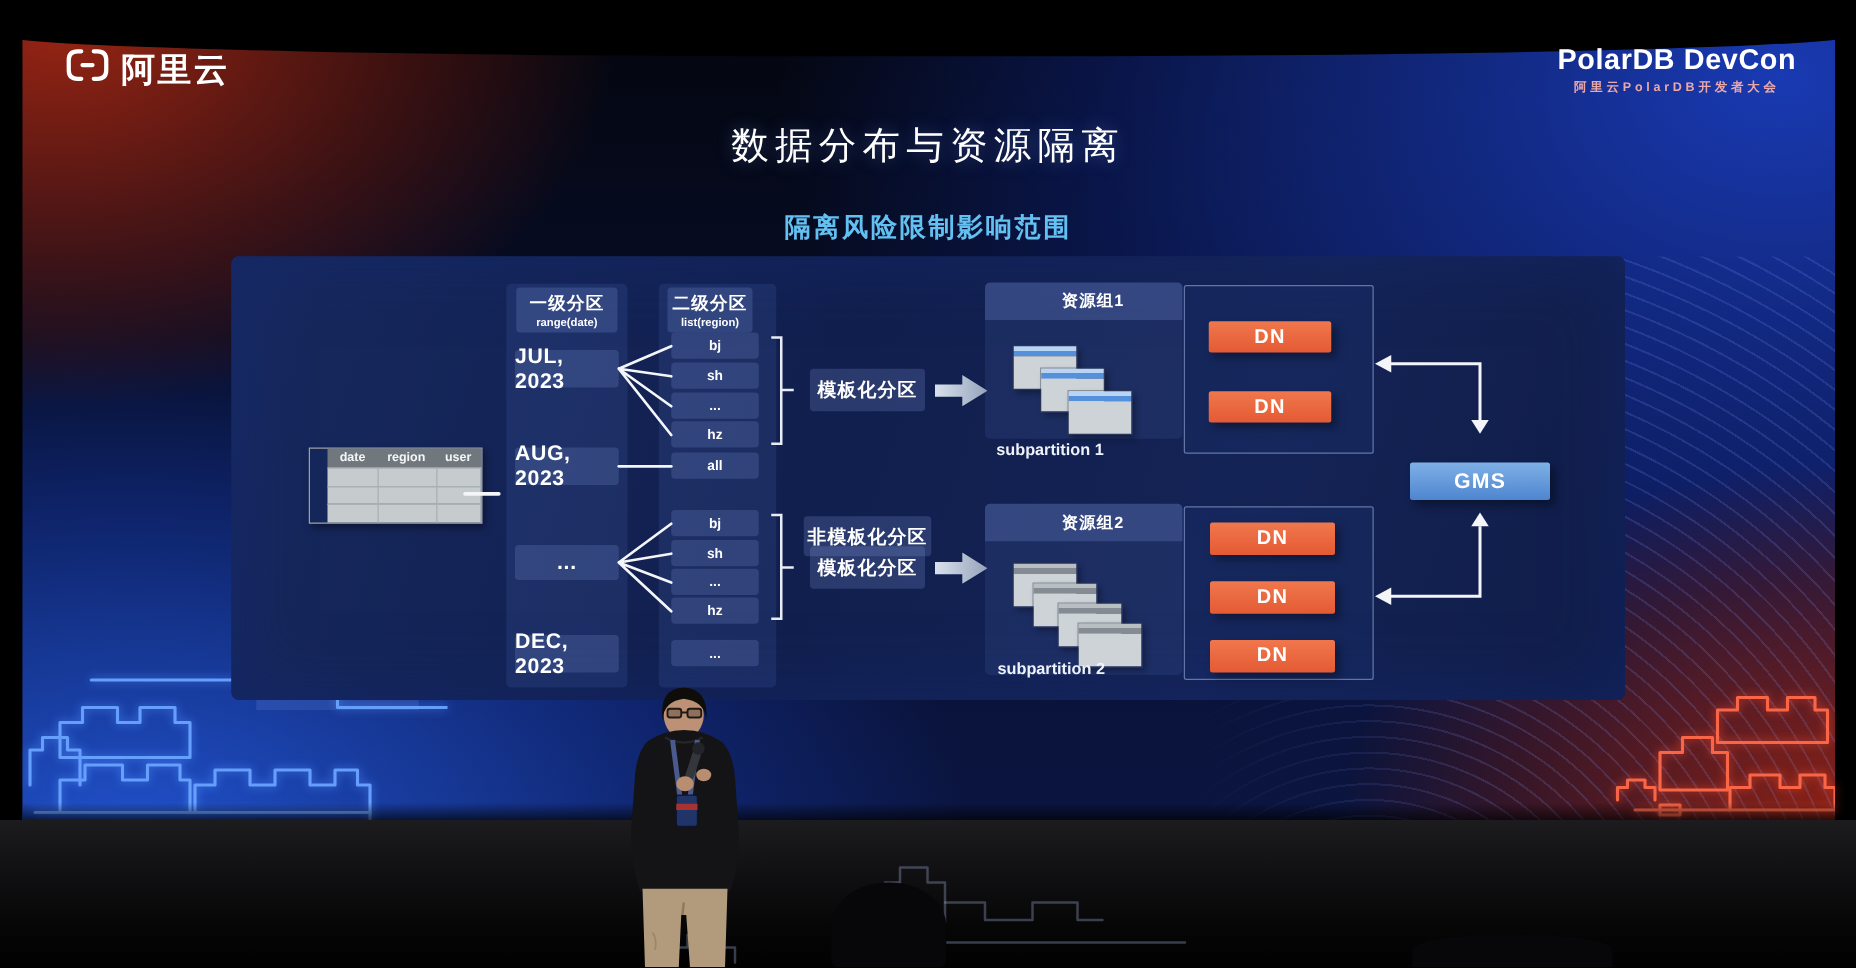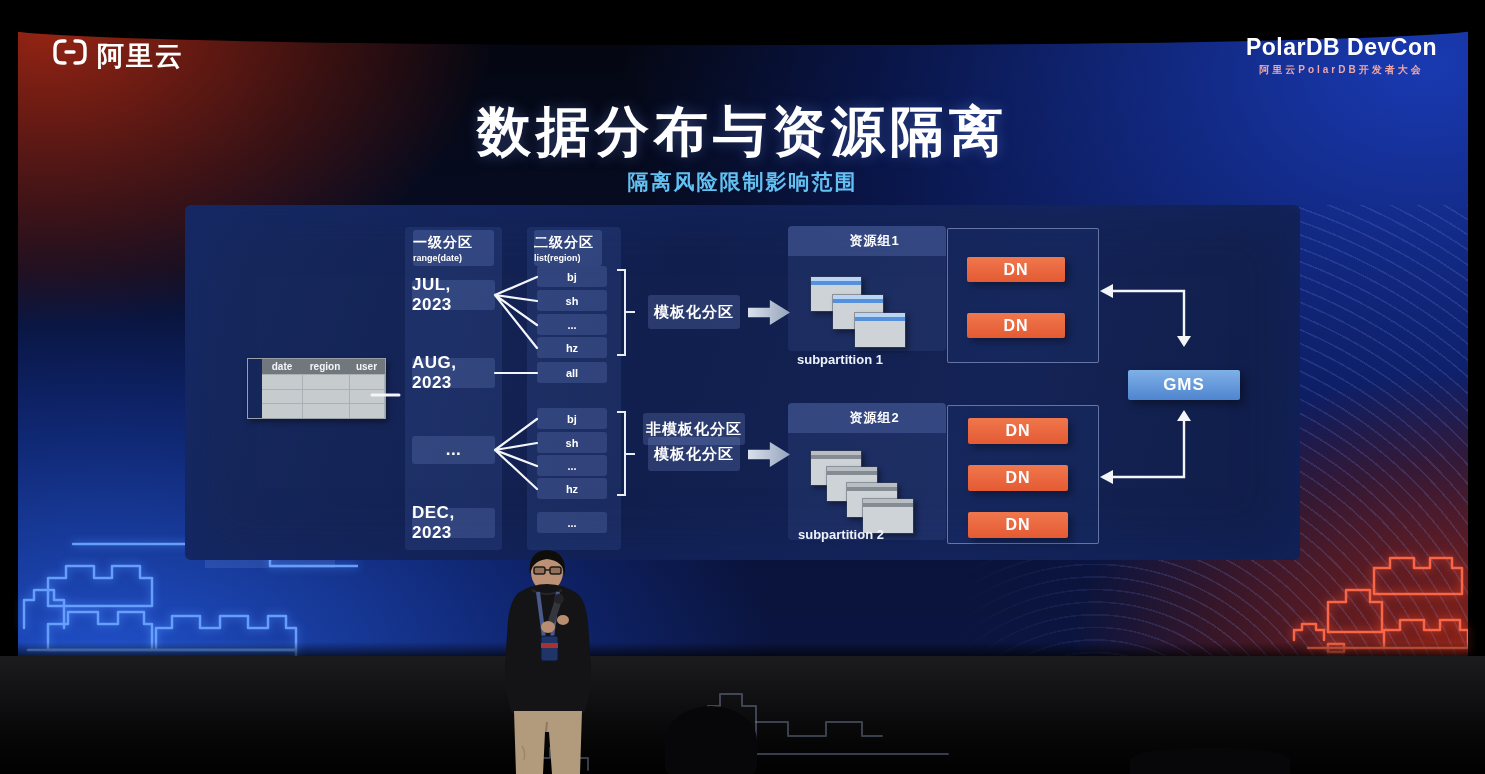--- a/index.html
+++ b/index.html
@@ -28,31 +28,31 @@
 
   
   #brand-left{left:52px;top:38px;display:flex;gap:9px;color:#fff;}
   #brand-left .zh{font-size:27px;font-weight:bold;letter-spacing:2px;}
   #brand-right{right:48px;top:34px;text-align:center;color:#fff;}
   #brand-right .t{font-size:23px;font-weight:900;letter-spacing:.5px;}
   #brand-right .s{font-size:10px;letter-spacing:3px;color:#ecA8a8;margin-top:2px;font-weight:bold;}
 
   
   #slide-title{left:0;top:96px;width:1485px;text-align:center;color:#fff;
-    font-size:54px;font-weight:700;letter-spacing:5px;text-shadow:0 0 14px rgba(120,160,255,.35);}
+    font-size:30px;font-weight:400;letter-spacing:5px;text-shadow:0 0 14px rgba(120,160,255,.35);}
   #slide-subtitle{left:0;top:168px;width:1485px;text-align:center;color:#63c1f2;
     font-size:21px;font-weight:bold;letter-spacing:2px;}
 
   
   #panel{left:185px;top:205px;width:1115px;height:355px;border-radius:6px;
     background:linear-gradient(108deg,#17295f 0%,#111f4e 42%,#142355 72%,#101d49 100%);
     box-shadow:inset 0 0 60px rgba(20,40,110,.6);}
   #panel .abs{position:absolute;}
   .col-panel{background:rgba(95,125,210,.14);border-radius:4px;}
-  .col-header{background:rgba(140,165,235,.2);border-radius:3px;color:#fff;text-align:left;
+  .col-header{background:rgba(140,165,235,.2);border-radius:3px;color:#fff;text-align:center;
     display:flex;flex-direction:column;justify-content:center;}
   .col-header .h1{font-size:14px;font-weight:bold;letter-spacing:1px;}
   .col-header .h2{font-size:9px;font-weight:bold;margin-top:1px;}
   .pbox{background:rgba(150,172,238,.18);border-radius:3px;color:#fff;font-weight:bold;
     display:flex;align-items:center;justify-content:center;}
   .pbox.l1{font-size:17px;letter-spacing:.5px;}
   .pbox.l2{font-size:11px;}
   .part-label{background:rgba(145,168,235,.2);border-radius:3px;color:#fff;font-weight:bold;
     font-size:15px;display:flex;align-items:center;justify-content:center;letter-spacing:1px;}
   .blk-arrow{clip-path:polygon(0 32%,52% 32%,52% 4%,100% 50%,52% 96%,52% 68%,0 68%);

